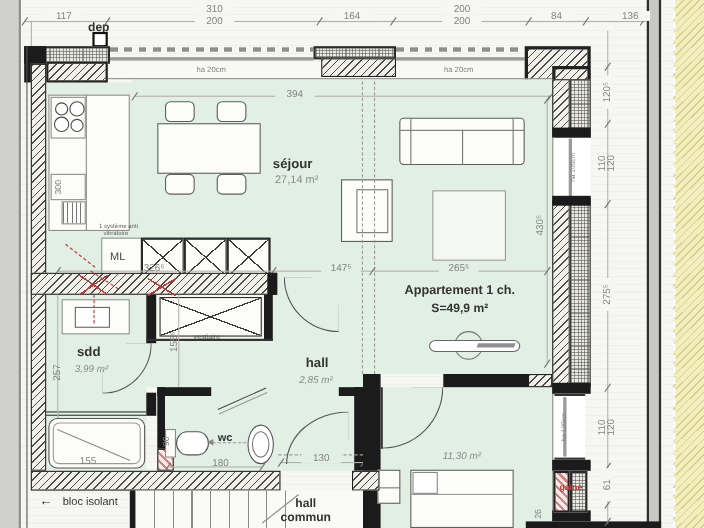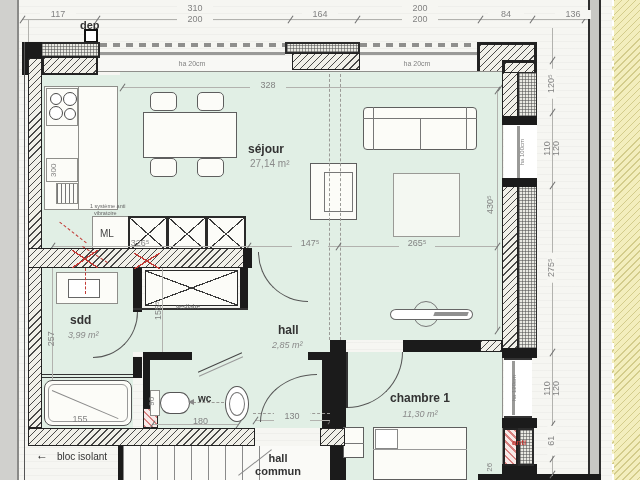--- a/index.html
+++ b/index.html
@@ -141,29 +141,31 @@
   <div class="abs" style="left:466px;top:107px;width:1px;height:43px;background:#777;"></div>
   <div class="abs" style="left:420px;top:118px;width:1px;height:32px;background:#777;"></div>
   <div class="abs" style="left:393px;top:173px;width:67px;height:64px;border:1px solid #9a9a96;box-sizing:border-box;background:#f4f8f2;"></div>
 
   <div class="abs dashv" style="left:329px;top:74px;width:1px;height:266px;"></div>
   <div class="abs dashv" style="left:340px;top:74px;width:1px;height:266px;"></div>
 
   <div class="abs dline" style="left:122px;top:87px;width:378px;height:1px;"></div>
   <div class="abs tick" style="left:118px;top:87px;"></div>
   <div class="abs tick" style="left:496px;top:87px;"></div>
-  <div class="abs dim" style="left:250px;top:81px;width:36px;background:#e1efe5;">328</div>
+  <div class="abs dim" style="left:250px;top:81px;width:36px;background:#e1efe5;">394</div>
   <div class="abs dline" style="left:497px;top:90px;width:1px;height:240px;"></div>
   <div class="abs tick" style="left:493px;top:90px;"></div>
   <div class="abs tick" style="left:493px;top:330px;"></div>
   <div class="abs dim rot" style="left:475px;top:200px;width:32px;">430⁵</div>
 
   <div class="abs lbl" style="left:248px;top:143px;font-size:12px;">séjour</div>
   <div class="abs" style="left:250px;top:158px;font-size:10px;color:#8a8a8a;">27,14 m²</div>
 
+  <div class="abs lbl" style="left:348px;top:258px;width:140px;font-size:11.5px;text-align:center;">Appartement 1 ch.</div>
+  <div class="abs lbl" style="left:348px;top:275px;width:140px;font-size:11px;text-align:center;">S=49,9 m²</div>
 
   <div class="abs dline" style="left:52px;top:246px;width:445px;height:1px;"></div>
   <div class="abs tick" style="left:48px;top:246px;"></div>
   <div class="abs tick" style="left:244px;top:246px;"></div>
   <div class="abs tick" style="left:334px;top:246px;"></div>
   <div class="abs tick" style="left:493px;top:246px;"></div>
   <div class="abs dim" style="left:122px;top:239px;width:36px;">326⁵</div>
   <div class="abs dim" style="left:292px;top:239px;width:36px;background:#e1efe5;">147⁵</div>
   <div class="abs dim" style="left:399px;top:239px;width:36px;background:#e1efe5;">265⁵</div>
 
@@ -230,21 +232,20 @@
   <div class="abs tick" style="left:251px;top:420px;"></div>
   <div class="abs tick" style="left:326px;top:420px;"></div>
   <div class="abs dim" style="left:274px;top:412px;width:36px;background:#e1efe5;">130</div>
   <div class="abs" style="left:260px;top:374px;width:57px;height:48px;border-top:1px solid #555;border-left:1px solid #555;border-top-left-radius:100%;"></div>
 
   <div class="abs wall" style="left:330px;top:340px;width:16px;height:140px;"></div>
   <div class="abs wall" style="left:403px;top:340px;width:77px;height:12px;"></div>
   <div class="abs hatch" style="left:480px;top:340px;width:22px;height:12px;"></div>
   <div class="abs" style="left:347px;top:352px;width:56px;height:56px;border-right:1px solid #555;border-bottom:1px solid #555;border-bottom-right-radius:100%;"></div>
   <div class="abs" style="left:346px;top:352px;width:2px;height:56px;background:#333;"></div>
-  <div class="abs lbl" style="left:370px;top:392px;width:100px;font-size:12px;text-align:center;">chambre 1</div>
   <div class="abs area" style="left:370px;top:409px;width:100px;text-align:center;">11,30 m²</div>
 
   <div class="abs" style="left:413px;top:301px;width:26px;height:26px;border:1px solid #777;border-radius:50%;"></div>
   <div class="abs" style="left:390px;top:309px;width:83px;height:11px;background:#fff;border:1px solid #666;border-radius:6px/50%;box-sizing:border-box;"></div>
   <div class="abs" style="left:434px;top:312px;width:34px;height:4px;background:#909090;transform:skewX(-20deg);"></div>
 
   <div class="abs furn" style="left:343px;top:427px;width:21px;height:31px;border-width:1px;"></div>
   <div class="abs" style="left:343px;top:443px;width:21px;height:1px;background:#777;"></div>
   <div class="abs furn" style="left:373px;top:427px;width:94px;height:53px;border-width:1px;"></div>
   <div class="abs" style="left:375px;top:429px;width:23px;height:20px;border:1px solid #888;box-sizing:border-box;background:#fff;"></div>
@@ -271,21 +272,21 @@
   <div class="abs wall" style="left:502px;top:116px;width:35px;height:9px;"></div>
   <div class="abs wall" style="left:502px;top:178px;width:35px;height:9px;"></div>
   <div class="abs wall" style="left:502px;top:348px;width:35px;height:10px;"></div>
   <div class="abs wall" style="left:502px;top:418px;width:35px;height:10px;"></div>
   <div class="abs wall" style="left:502px;top:464px;width:35px;height:10px;"></div>
   <div class="abs" style="left:504px;top:358px;width:28px;height:60px;background:#fff;border-top:2px solid #333;border-bottom:2px solid #333;box-sizing:border-box;"></div>
   <div class="abs glaze" style="left:512px;top:361px;width:3px;height:54px;"></div>
   <div class="abs dim rot" style="left:492px;top:385px;width:44px;font-size:6px;">ha 120cm</div>
   <div class="abs redhatch" style="left:503px;top:428px;width:15px;height:38px;border-width:2px;"></div>
   <div class="abs dots" style="left:518px;top:428px;width:16px;height:38px;border-width:2px;"></div>
-  <div class="abs" style="left:503px;top:438px;width:32px;font-size:8px;font-weight:bold;color:#c23a35;text-align:center;">anti</div>
+  <div class="abs" style="left:503px;top:438px;width:32px;font-size:8px;font-weight:bold;color:#c23a35;text-align:center;">gaine</div>
   <div class="abs wall" style="left:478px;top:474px;width:123px;height:6px;"></div>
 
   <div class="abs dline" style="left:552px;top:28px;width:1px;height:448px;"></div>
   <div class="abs tick" style="left:548px;top:60px;"></div>
   <div class="abs tick" style="left:548px;top:112px;"></div>
   <div class="abs tick" style="left:548px;top:185px;"></div>
   <div class="abs tick" style="left:548px;top:352px;"></div>
   <div class="abs tick" style="left:548px;top:424px;"></div>
   <div class="abs tick" style="left:548px;top:458px;"></div>
   <div class="abs tick" style="left:548px;top:474px;"></div>

